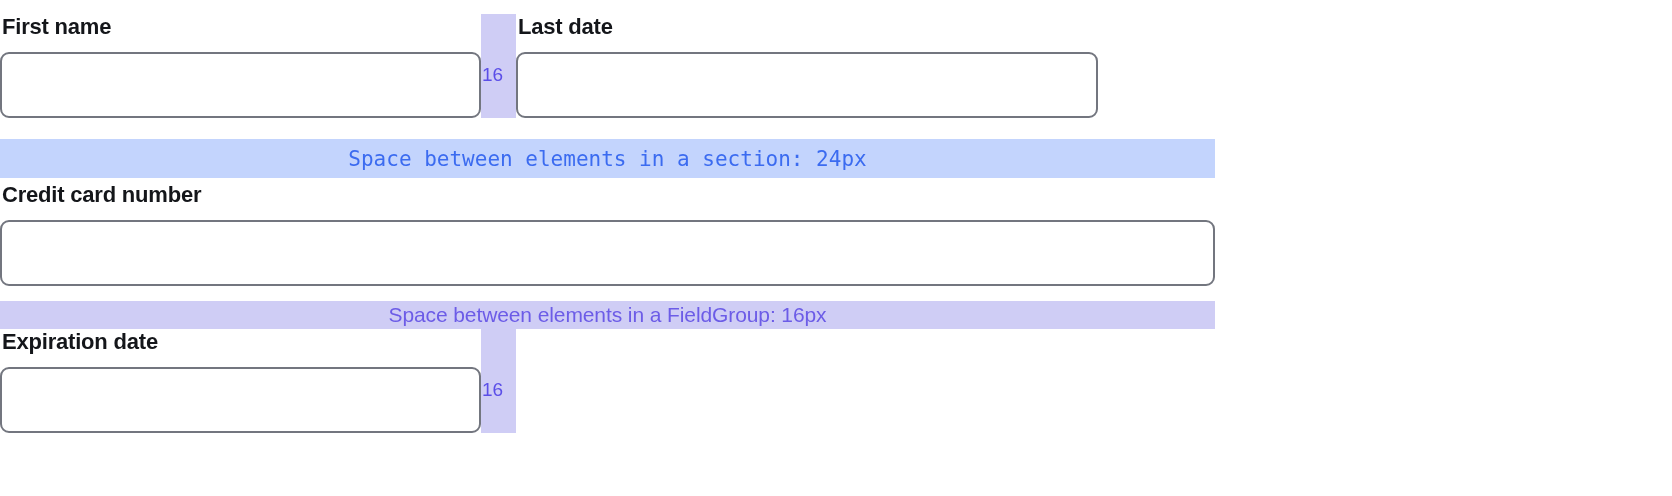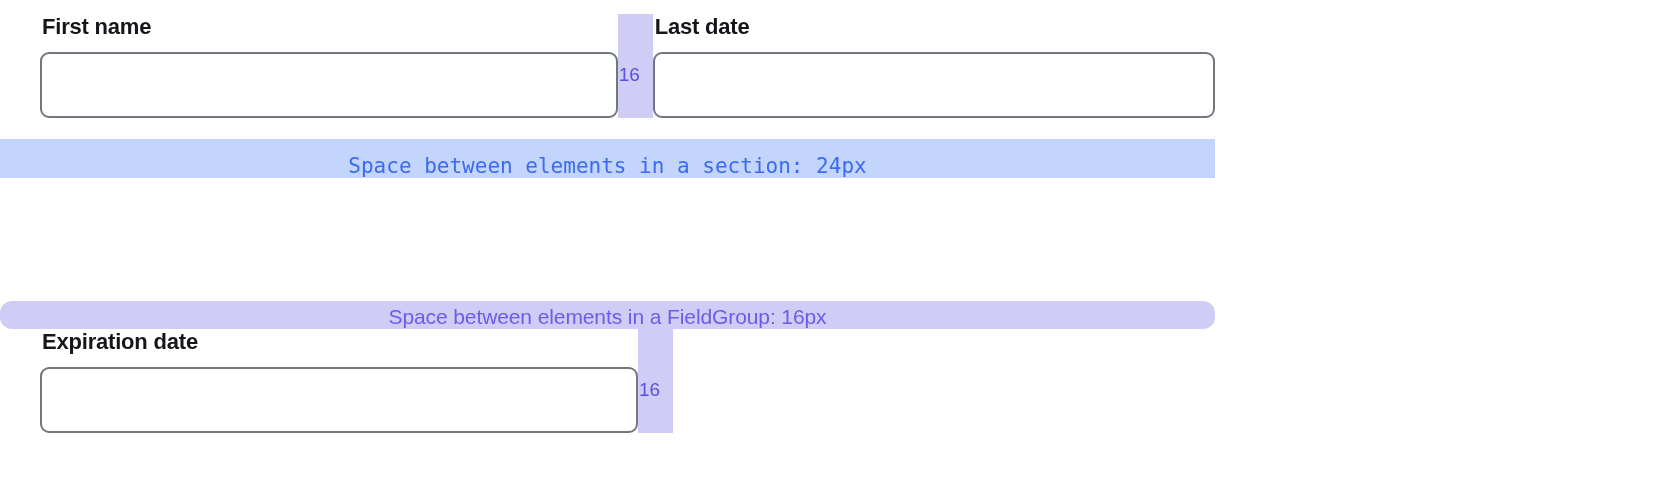--- a/index.html
+++ b/index.html
@@ -39,21 +39,21 @@
     flex-direction: row;
     align-items: stretch;
   }
 
   .field-col {
     position: relative;
     display: flex;
     flex-direction: column;
     background: #ffffff;
   }
-  .field-col.left  { width: 598px; margin-left: 40px; }
+  .field-col.left  { width: 481px; }
   .field-col.right { width: 582px; }
   .field-col.full  { width: 1215px; }
 
   .field-label {
     font-size: 22px;
     font-weight: bold;
     color: #14161a;
     line-height: 26px;
     letter-spacing: -0.2px;
     padding: 0;
@@ -93,21 +93,21 @@
     font-family: "Liberation Sans", sans-serif;
     white-space: nowrap;
   }
 
   
   .anno-bar {
     position: absolute;
     left: 0;
     width: 1215px;
     display: flex;
-    align-items: flex-end;
+    align-items: center;
     justify-content: center;
   }
   .anno-bar.section {
     background: #c3d4fd;
     height: 39px;
   }
   .anno-bar.fieldgroup {
     background: #cfcdf5;
     height: 28px;
   }
@@ -148,22 +148,28 @@
         <div class="field-label">Last date</div>
         <input class="field-input" type="text" placeholder="" style="">
       </div>
 
     </div>
 
     <div class="anno-bar section" style="top:139px;">
       <span class="anno-text">Space between elements in a section: 24px</span>
     </div>
 
+    <div class="field-row" style="top:182px;">
+      <div class="field-col full">
+        <div class="field-label">Credit card number</div>
+        <input class="field-input" type="text" placeholder="" style="">
+      </div>
+    </div>
 
-    <div class="anno-bar fieldgroup" style="top:301px;border-radius:12px;">
+    <div class="anno-bar fieldgroup" style="top:301px;">
       <span class="anno-text">Space between elements in a FieldGroup: 16px</span>
     </div>
 
     <div class="field-row" style="top:329px;">
 
       <div class="field-col left">
         <div class="field-label">Expiration date</div>
         <input class="field-input" type="text" placeholder="" style="">
       </div>
 

